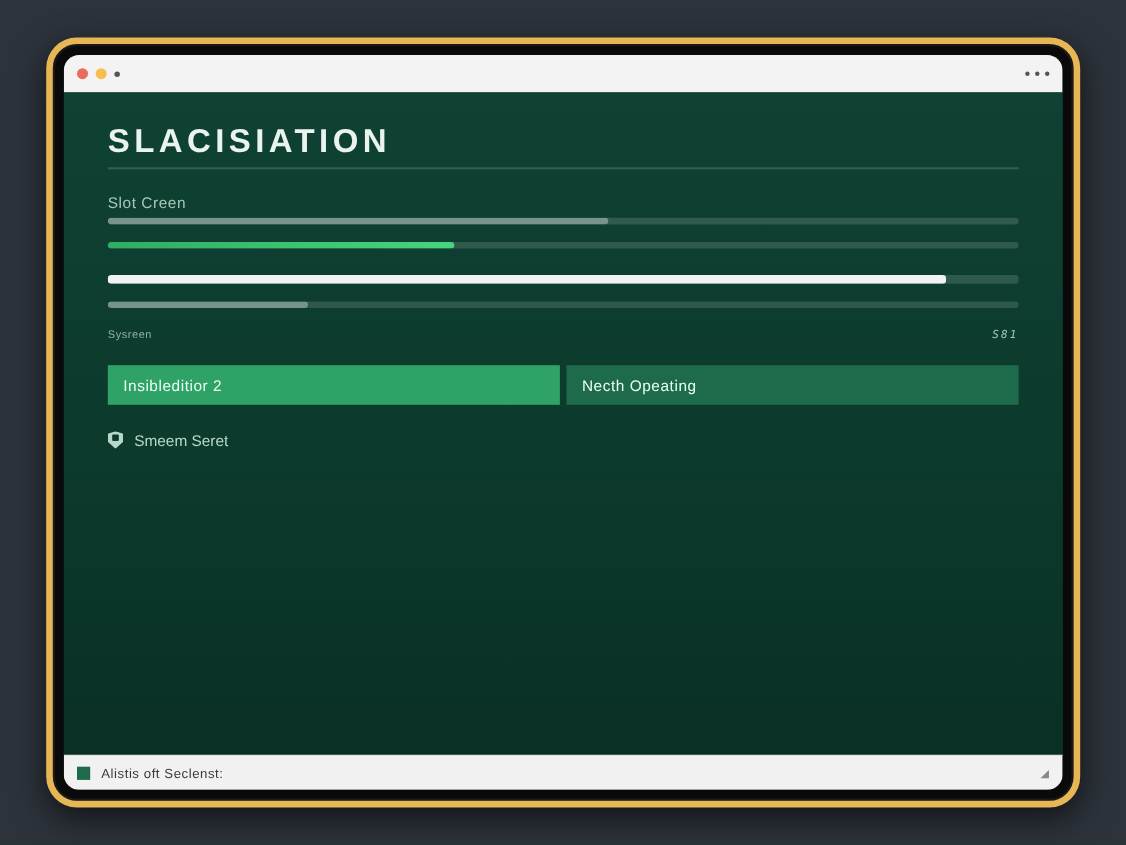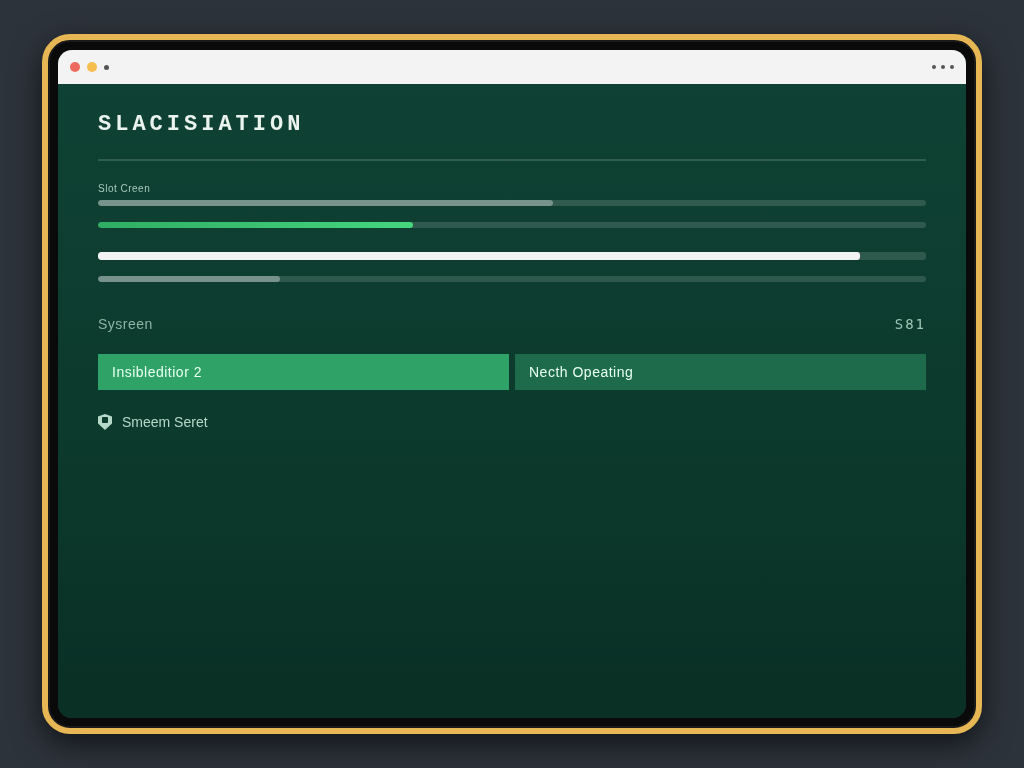--- a/index.html
+++ b/index.html
@@ -49,37 +49,37 @@
   .content {
     flex: 1;
     background: linear-gradient(180deg, #0f4234 0%, #0c3a2d 55%, #0a2f25 100%);
     padding: 28px 40px 0 40px;
     color: #cfe9dd;
     display: flex;
     flex-direction: column;
     position: relative;
   }
   .title {
-    font-size: 22px;
+    font-size: 30px;
     letter-spacing: 4px;
     font-weight: 700;
     color: #eaf3ee;
-    margin-bottom: 22px;
+    margin-bottom: 6px;
     text-transform: uppercase;
-    font-family: Liberation Mono, monospace;
+    font-family: Liberation Sans, sans-serif;
   }
   .title-rule {
     height: 2px;
     width: 100%;
     background: rgba(255,255,255,0.15);
     margin-bottom: 22px;
   }
 
   .section-label {
-    font-size: 10px;
+    font-size: 14px;
     color: #a7c9bb;
     letter-spacing: 0.5px;
     margin-bottom: 6px;
   }
   .bar-track {
     height: 6px;
     width: 100%;
     background: rgba(255,255,255,0.14);
     border-radius: 3px;
     overflow: hidden;
@@ -90,26 +90,26 @@
     border-radius: 3px;
   }
   .fill-green { background: linear-gradient(90deg,#2fae63,#45d67e); }
   .fill-white { background: #f2f2f2; }
   .fill-dim   { background: rgba(255,255,255,0.35); }
 
   .row {
     display: flex;
     justify-content: space-between;
     align-items: center;
-    font-size: 14px;
+    font-size: 10px;
     color: #8fb3a4;
-    margin-top: 28px;
-    letter-spacing: 0.5px;
-  }
-  .row .val { color: #9fc7b6; font-family: monospace; letter-spacing: 2px; }
+    margin-top: 13px;
+    letter-spacing: 0.5px;
+  }
+  .row .val { color: #9fc7b6; font-family: monospace; letter-spacing: 2px; font-style: italic; }
 
   .ring-icon {
     width: 14px; height: 14px; border: 2px solid #8fb3a4; border-radius: 50%;
     display: inline-block; margin-right: 8px; vertical-align: -2px;
   }
 
   .button-row {
     display: flex;
     gap: 6px;
     margin-top: 22px;
@@ -223,15 +223,22 @@
       </div>
 
       <div class="link-row">
         <span class="shield-icon"></span>
         <span>Smeem Seret</span>
       </div>
 
       <div class="spacer"></div>
     </div>
 
+    <div class="statusbar">
+      <div class="status-left">
+        <span class="sq"></span>
+        <span>Alistis oft Seclenst:</span>
+      </div>
+      <span class="corner">◢</span>
+    </div>
 
   </div>
 </div>
 
 </body></html>

